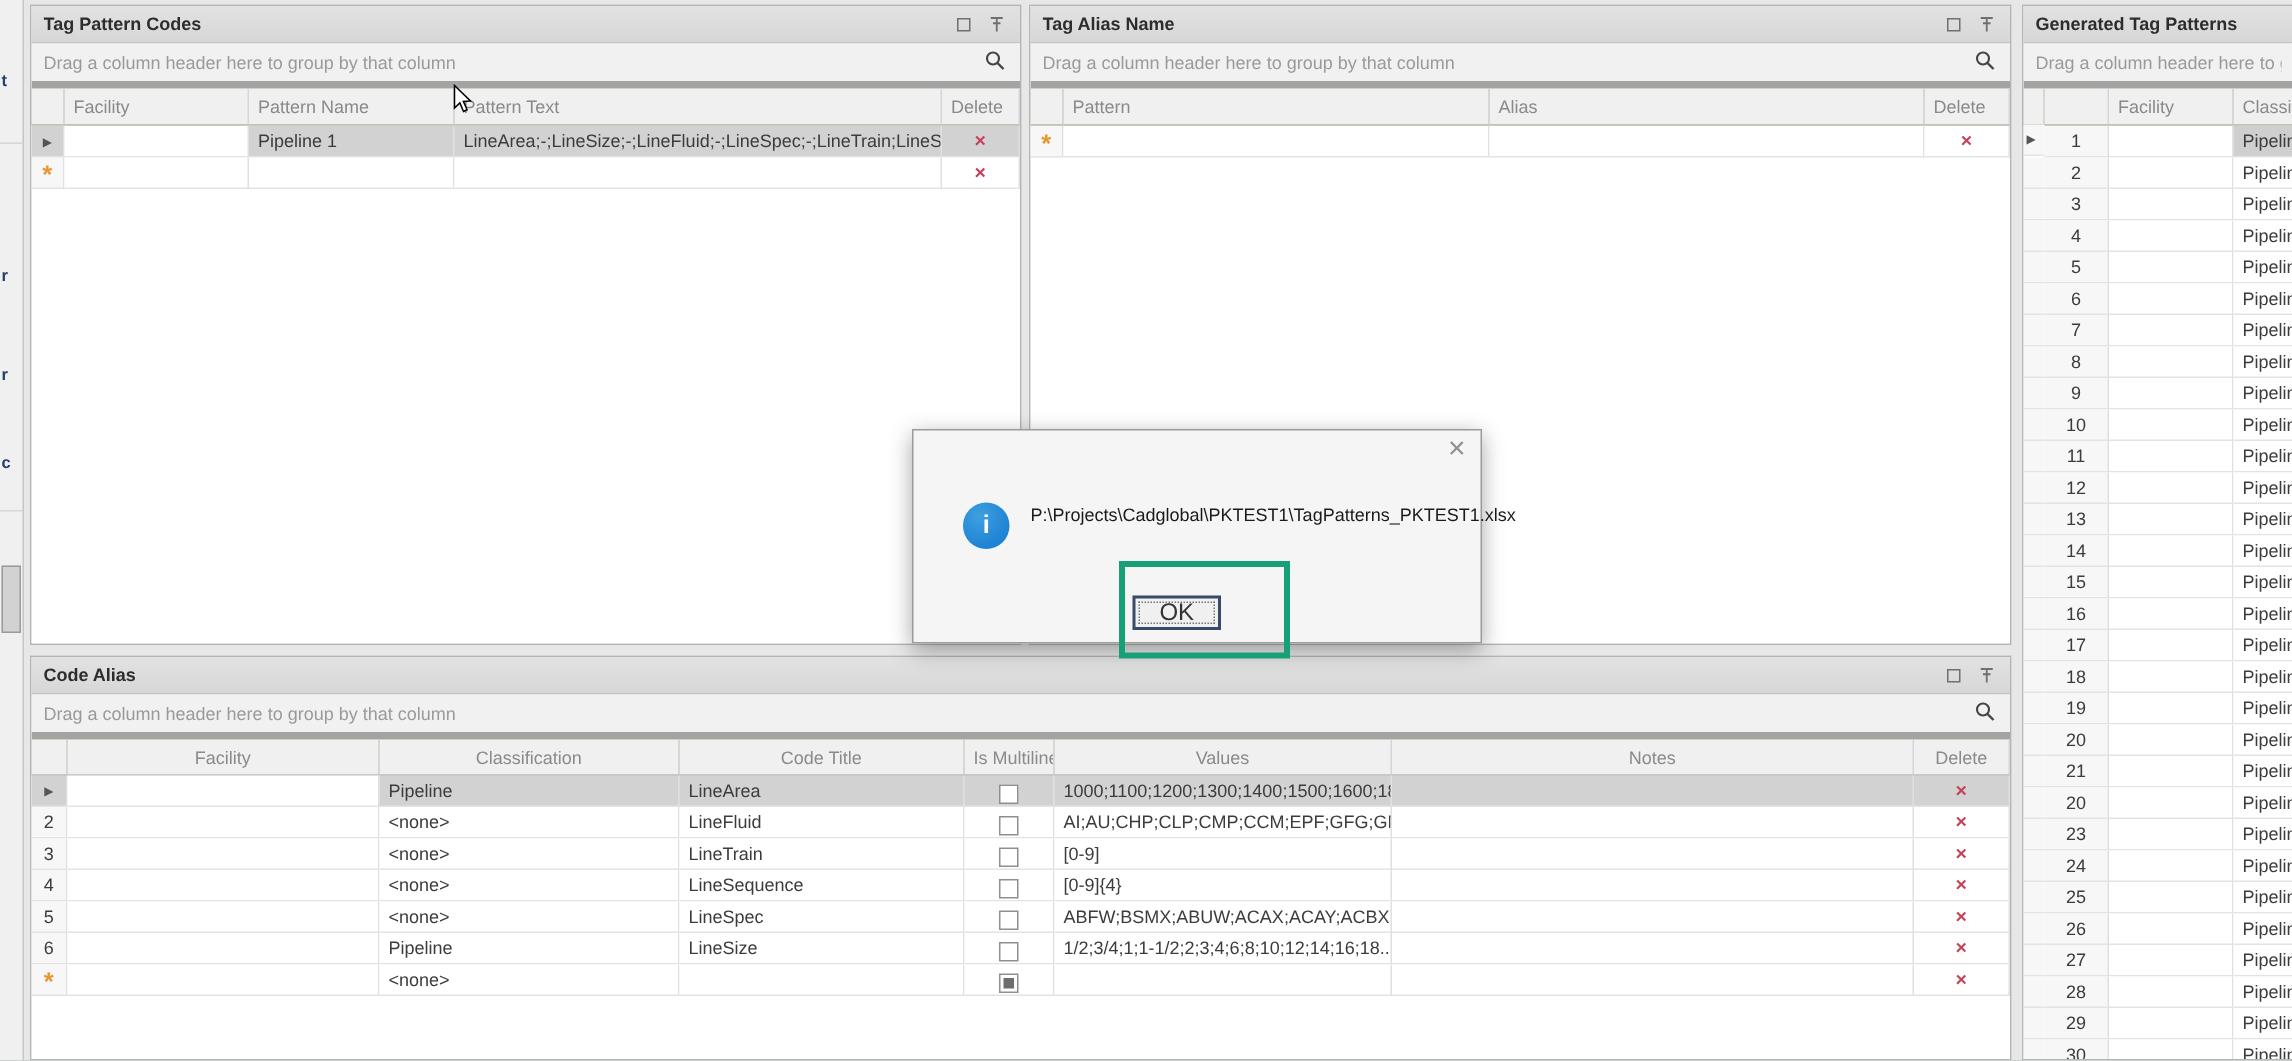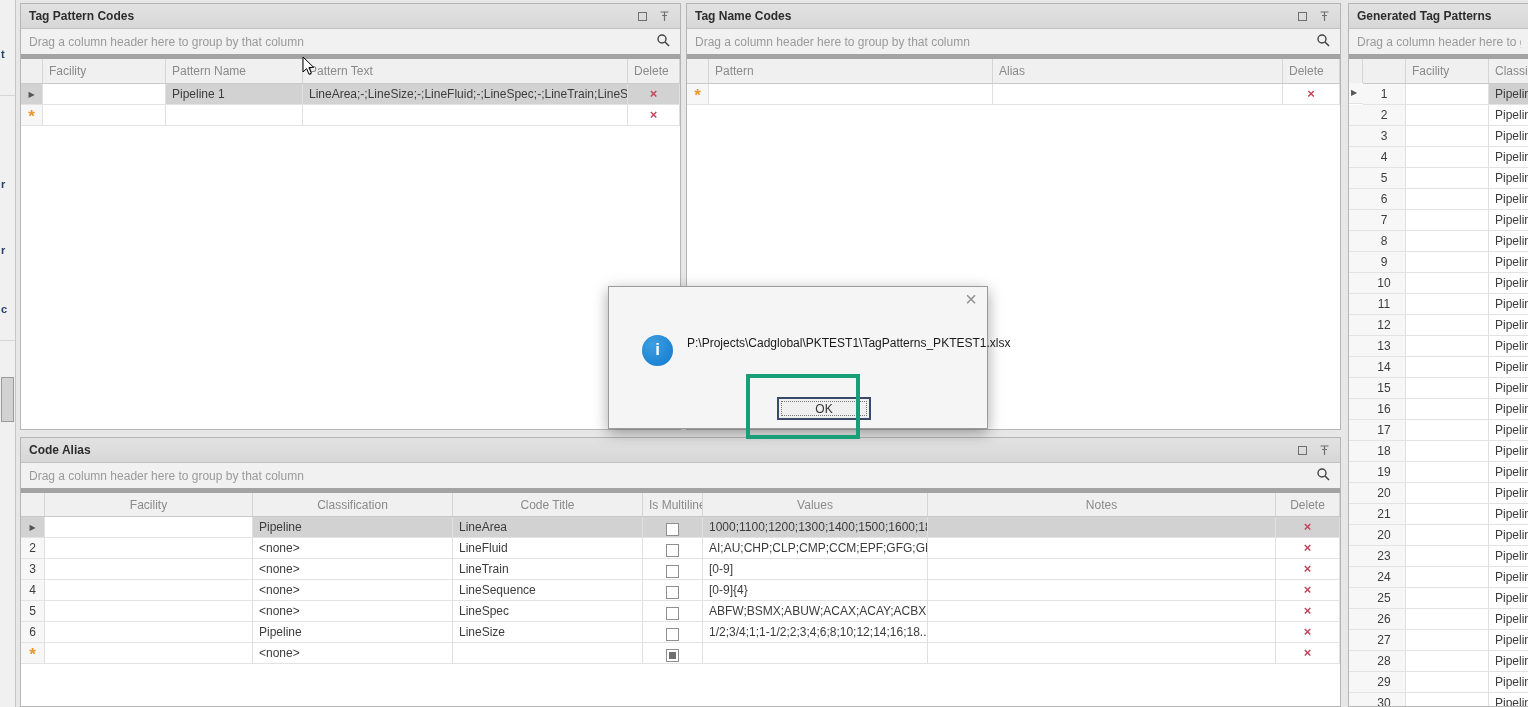--- a/index.html
+++ b/index.html
@@ -82,23 +82,23 @@
 
   
   .dialog{position:absolute;left:608px;top:286px;width:380px;height:143px;background:#f5f5f5;
           border:1px solid #9b9b9b;box-shadow:0 4px 14px rgba(0,0,0,.35);z-index:50}
   .dlg-close{position:absolute;right:10px;top:2px;font-size:20px;color:#8f8f8f;cursor:pointer;line-height:20px}
   .dlg-body{position:absolute;left:33px;top:48px;display:flex;align-items:flex-start}
   .info-icon{width:31px;height:31px;border-radius:50%;flex:0 0 31px;
              background:radial-gradient(circle at 35% 30%,#3f9fe0,var(--info-blue) 70%);
              color:#fff;font-size:17px;font-weight:bold;text-align:center;line-height:30px;margin-right:14px}
   .dlg-text{color:#1a1a1a;line-height:16px;padding-top:0}
-  .ok-btn{position:absolute;left:168px;top:110px;width:94px;height:23px;background:#f0f0f0;
+  .ok-btn{position:absolute;left:146px;top:110px;width:59px;height:23px;background:#f0f0f0;
           border:2px solid #3a4a6b;outline:1px dotted #777;outline-offset:-5px;
-          font-family:"Liberation Sans",sans-serif;font-size:12px;color:#333;cursor:pointer}
+          font-family:"Liberation Sans",sans-serif;font-size:16px;color:#333;cursor:pointer}
 
   
   .annotation{position:absolute;left:746px;top:374px;width:114px;height:65px;
               border:4px solid var(--annotation-green);z-index:60;pointer-events:none}
   .cursor{position:absolute;left:302px;top:56px;z-index:70;pointer-events:none}
 </style>
 </head>
 <body>
 
 <div class="stage">
@@ -154,21 +154,21 @@
         <span class="cell tpc-fac"></span>
         <span class="cell tpc-pname"></span>
         <span class="cell tpc-ptext"></span>
         <span class="cell tpc-del delcell"><span class="delx">×</span></span>
       </div>
     </div>
   </section>
 
   <section class="panel" id="p-tac" style="left:686px;top:3px;width:655px;height:427px">
     <div class="phead">
-      <span class="ptitle">Tag Name Codes</span>
+      <span class="ptitle">Tag Alias Name</span>
       <span class="picon">
           <span class="maxbox"></span>
         </span>
       <span class="picon">
         <svg width="11" height="12" viewBox="0 0 11 12">
             <path d="M1.5 2 H9.5 M5.5 2 V11 M3 5.5 H8" stroke="#6f6f6f" stroke-width="1.2" fill="none"></path>
           </svg>
       </span>
     </div>
     <div class="group-row">

